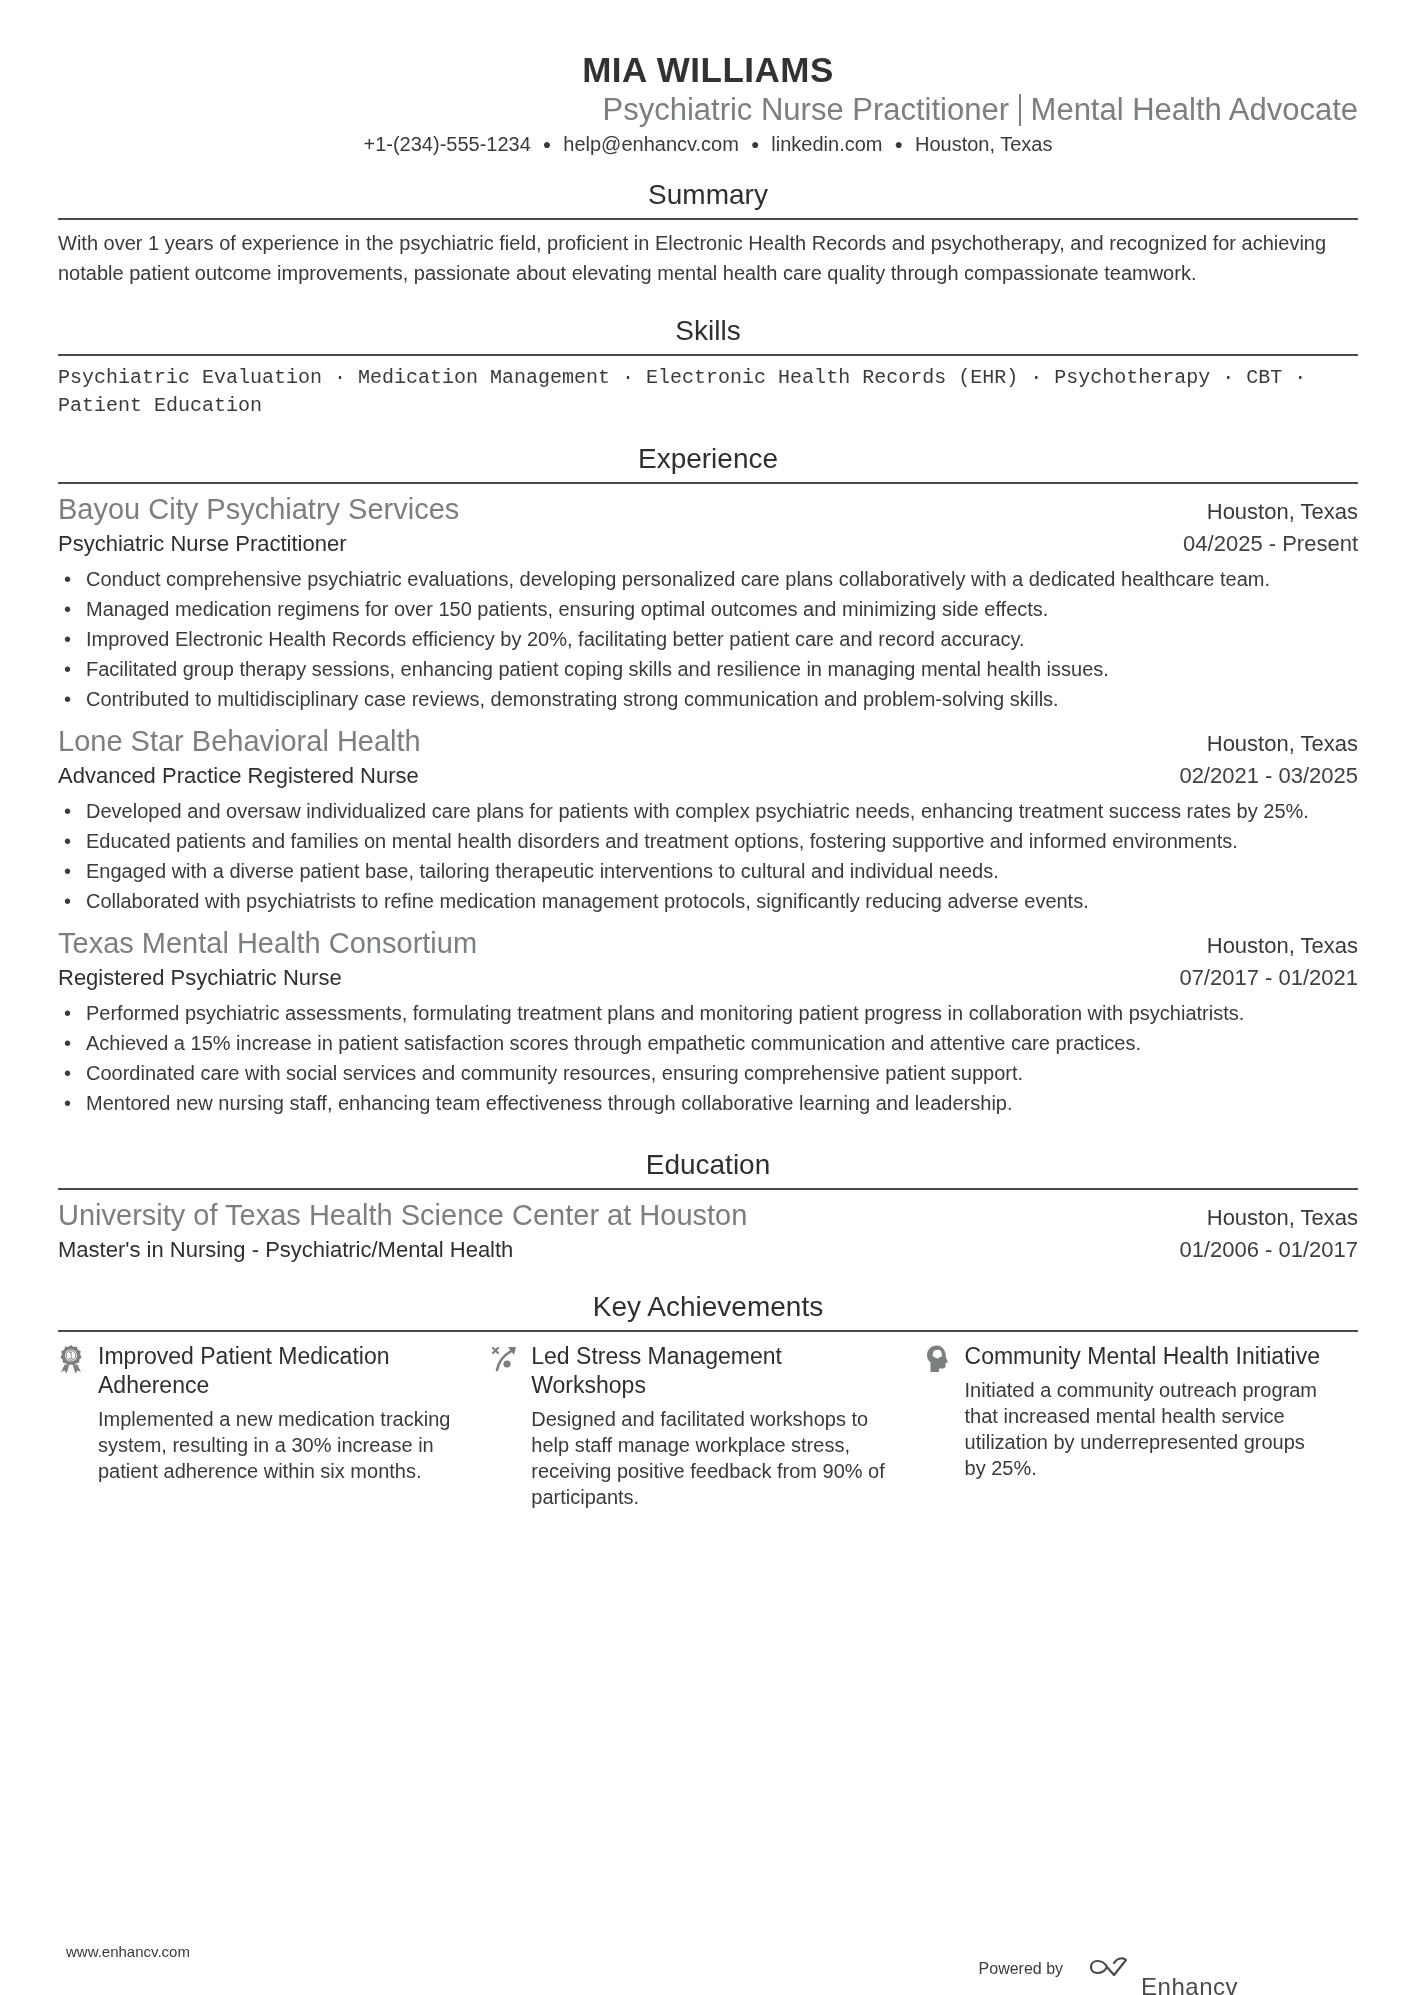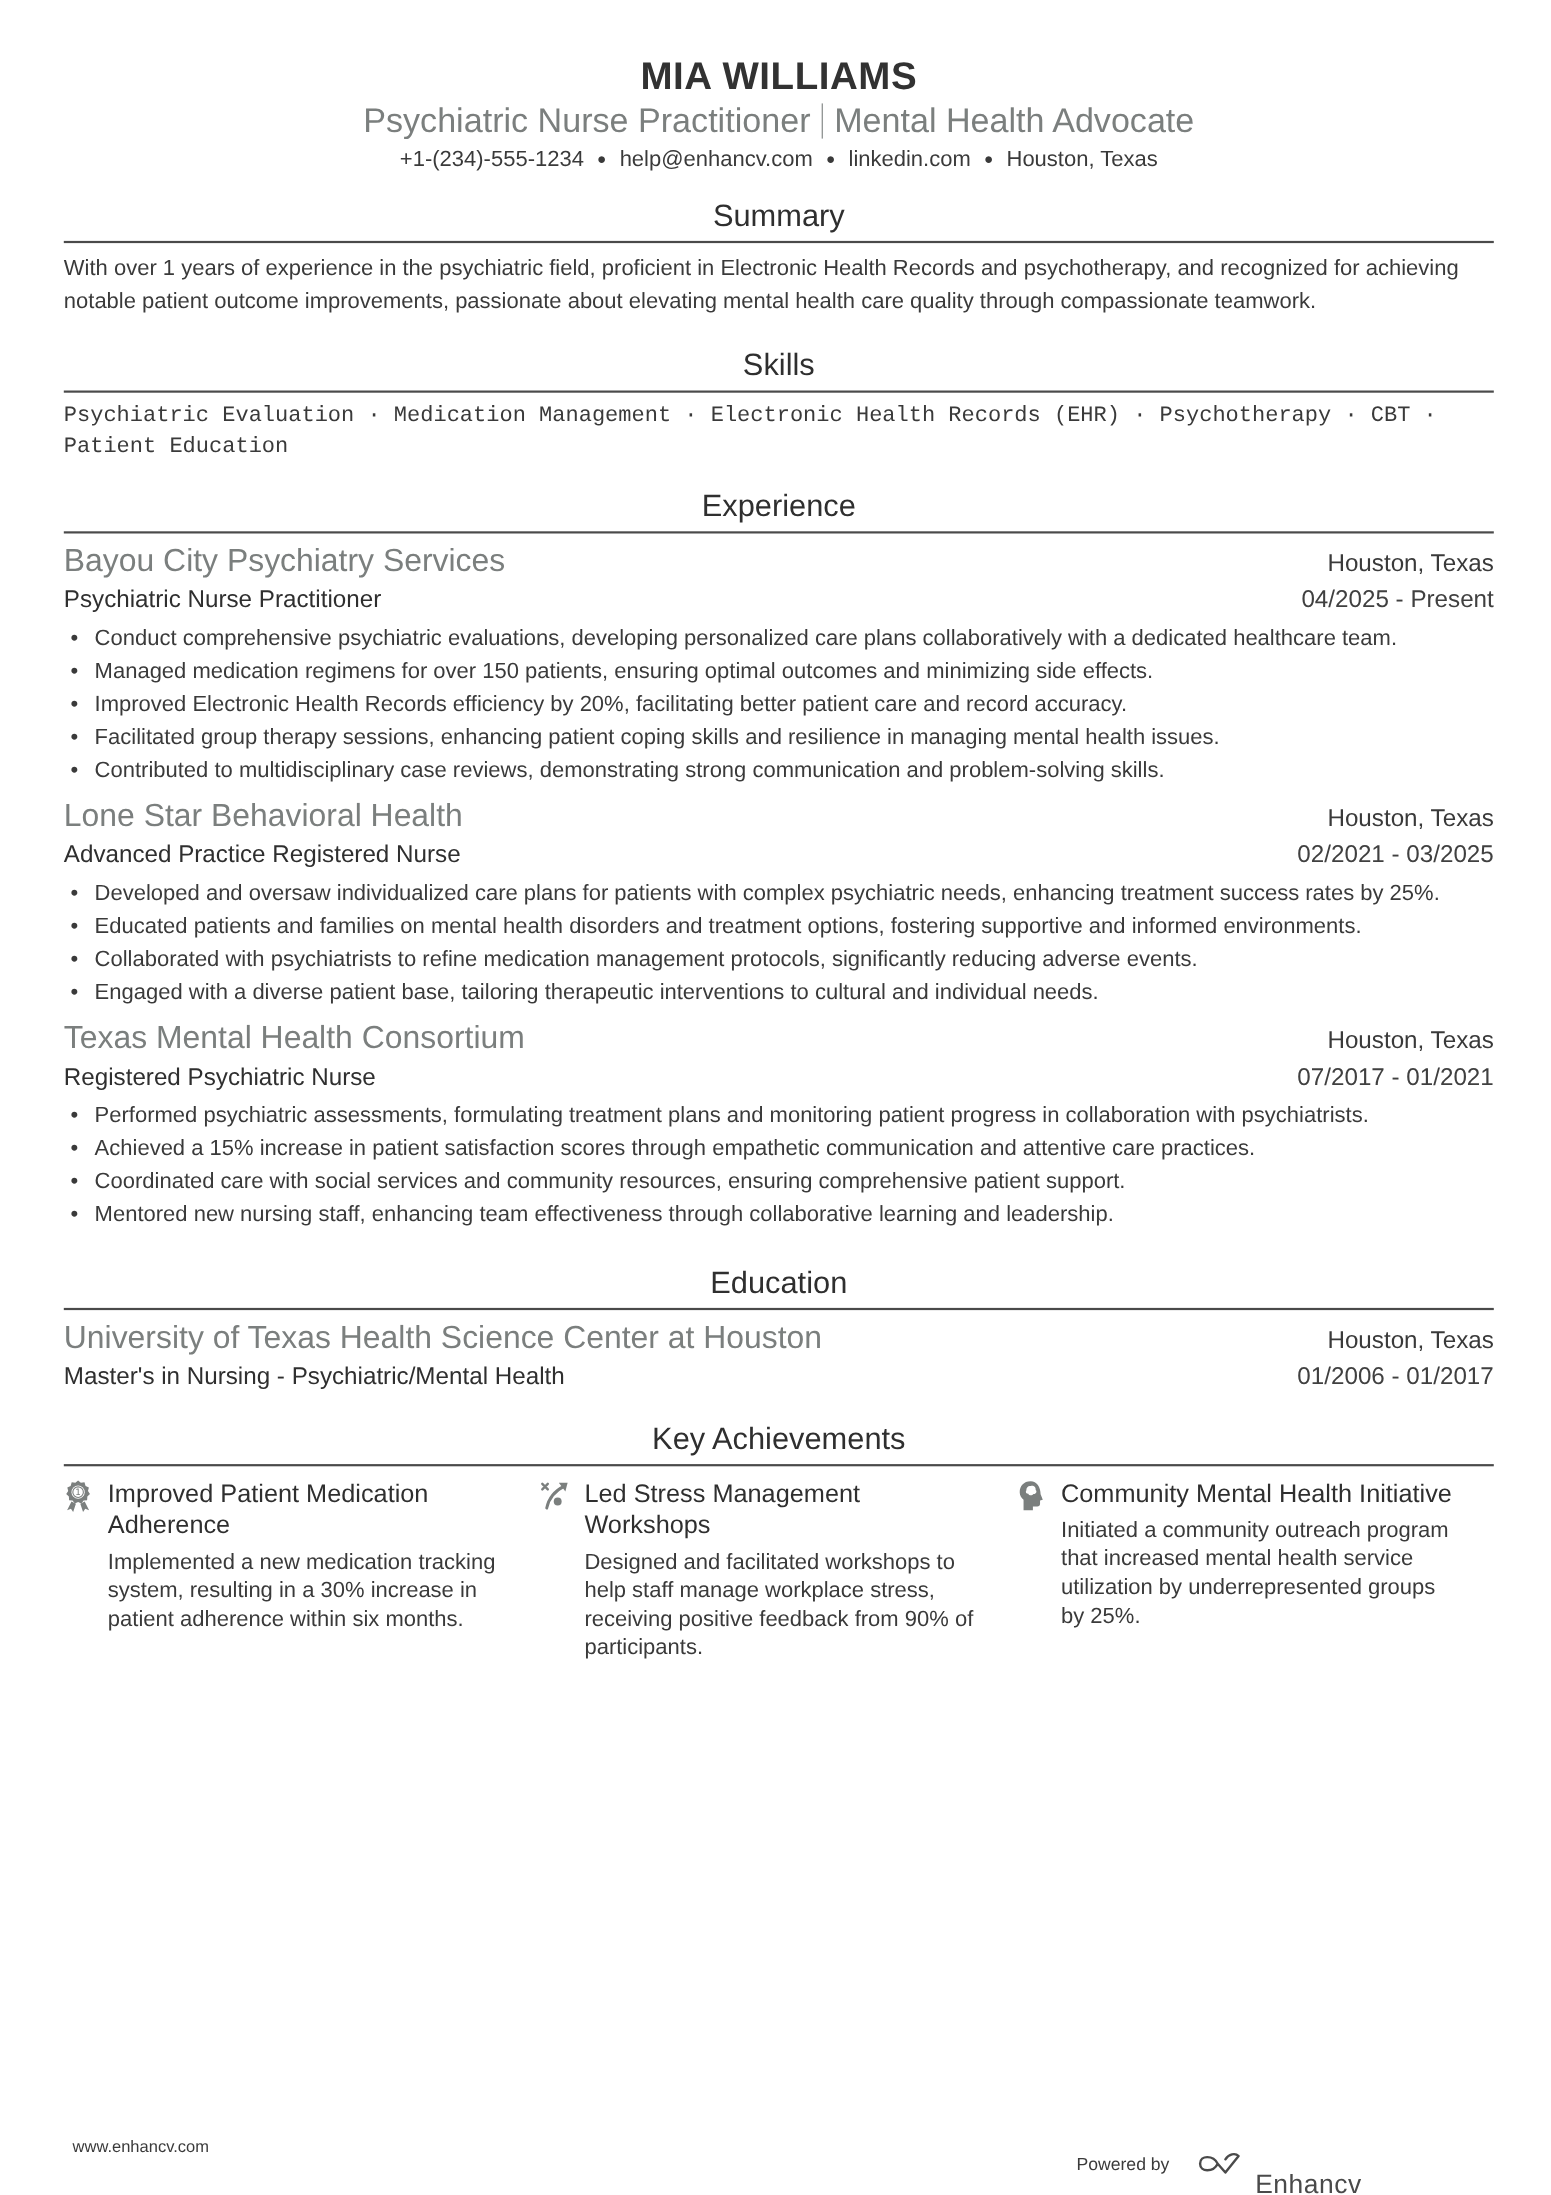--- a/index.html
+++ b/index.html
@@ -6,21 +6,21 @@
     html, body { width: 1410px; height: 1995px; background: #ffffff; }
     body {
       font-family: "Liberation Sans", "DejaVu Sans", sans-serif;
       color: #2f2f2f;
       position: relative;
     }
     .page { position: absolute; left: 58px; top: 0; width: 1300px; }
 
     .header { text-align: center; padding-top: 50px; }
     .name { font-size: 35px; font-weight: 700; color: #323232; letter-spacing: 0.5px; line-height: 40px; }
-    .title { font-size: 31px; color: #7b7f7e; line-height: 38px; margin-top: 1px; }
+    .title { font-size: 31px; color: #7b7f7e; line-height: 38px; margin-top: 1px; text-align: right; }
     .title .sep { display: inline-block; width: 1.5px; height: 32px; background: #7b7f7e; vertical-align: -6px; margin: 0 10px; }
     .contact { font-size: 20px; color: #3a3a3a; line-height: 28px; margin-top: 1px; }
     .contact .dot { margin: 0 12px; font-size: 14px; vertical-align: 2px; }
 
     .section { margin-top: 0; }
     .section-title { text-align: center; font-size: 28px; color: #2f2f2f; line-height: 34px; padding-bottom: 6px; border-bottom: 2px solid #4a4a4a; }
 
     .summary-text { font-size: 20px; line-height: 30px; color: #3a3a3a; margin-top: 8px; }
 
     .skills-text { font-size: 20px; line-height: 28px; color: #3a3a3a; margin-top: 8px; font-family: Liberation Mono, monospace; }
@@ -99,22 +99,22 @@
         <span class="company">Lone Star Behavioral Health</span>
         <span class="location">Houston, Texas</span>
       </div>
       <div class="row">
         <span class="role">Advanced Practice Registered Nurse</span>
         <span class="dates">02/2021 - 03/2025</span>
       </div>
       <ul class="bullets">
         <li>Developed and oversaw individualized care plans for patients with complex psychiatric needs, enhancing treatment success rates by 25%.</li>
         <li>Educated patients and families on mental health disorders and treatment options, fostering supportive and informed environments.</li>
+        <li>Engaged with a diverse patient base, tailoring therapeutic interventions to cultural and individual needs.</li>
         <li>Collaborated with psychiatrists to refine medication management protocols, significantly reducing adverse events.</li>
-        <li>Engaged with a diverse patient base, tailoring therapeutic interventions to cultural and individual needs.</li>
       </ul>
     </div>
 
     <div class="job" style="margin-top:8px;">
       <div class="row">
         <span class="company">Texas Mental Health Consortium</span>
         <span class="location">Houston, Texas</span>
       </div>
       <div class="row">
         <span class="role">Registered Psychiatric Nurse</span>

